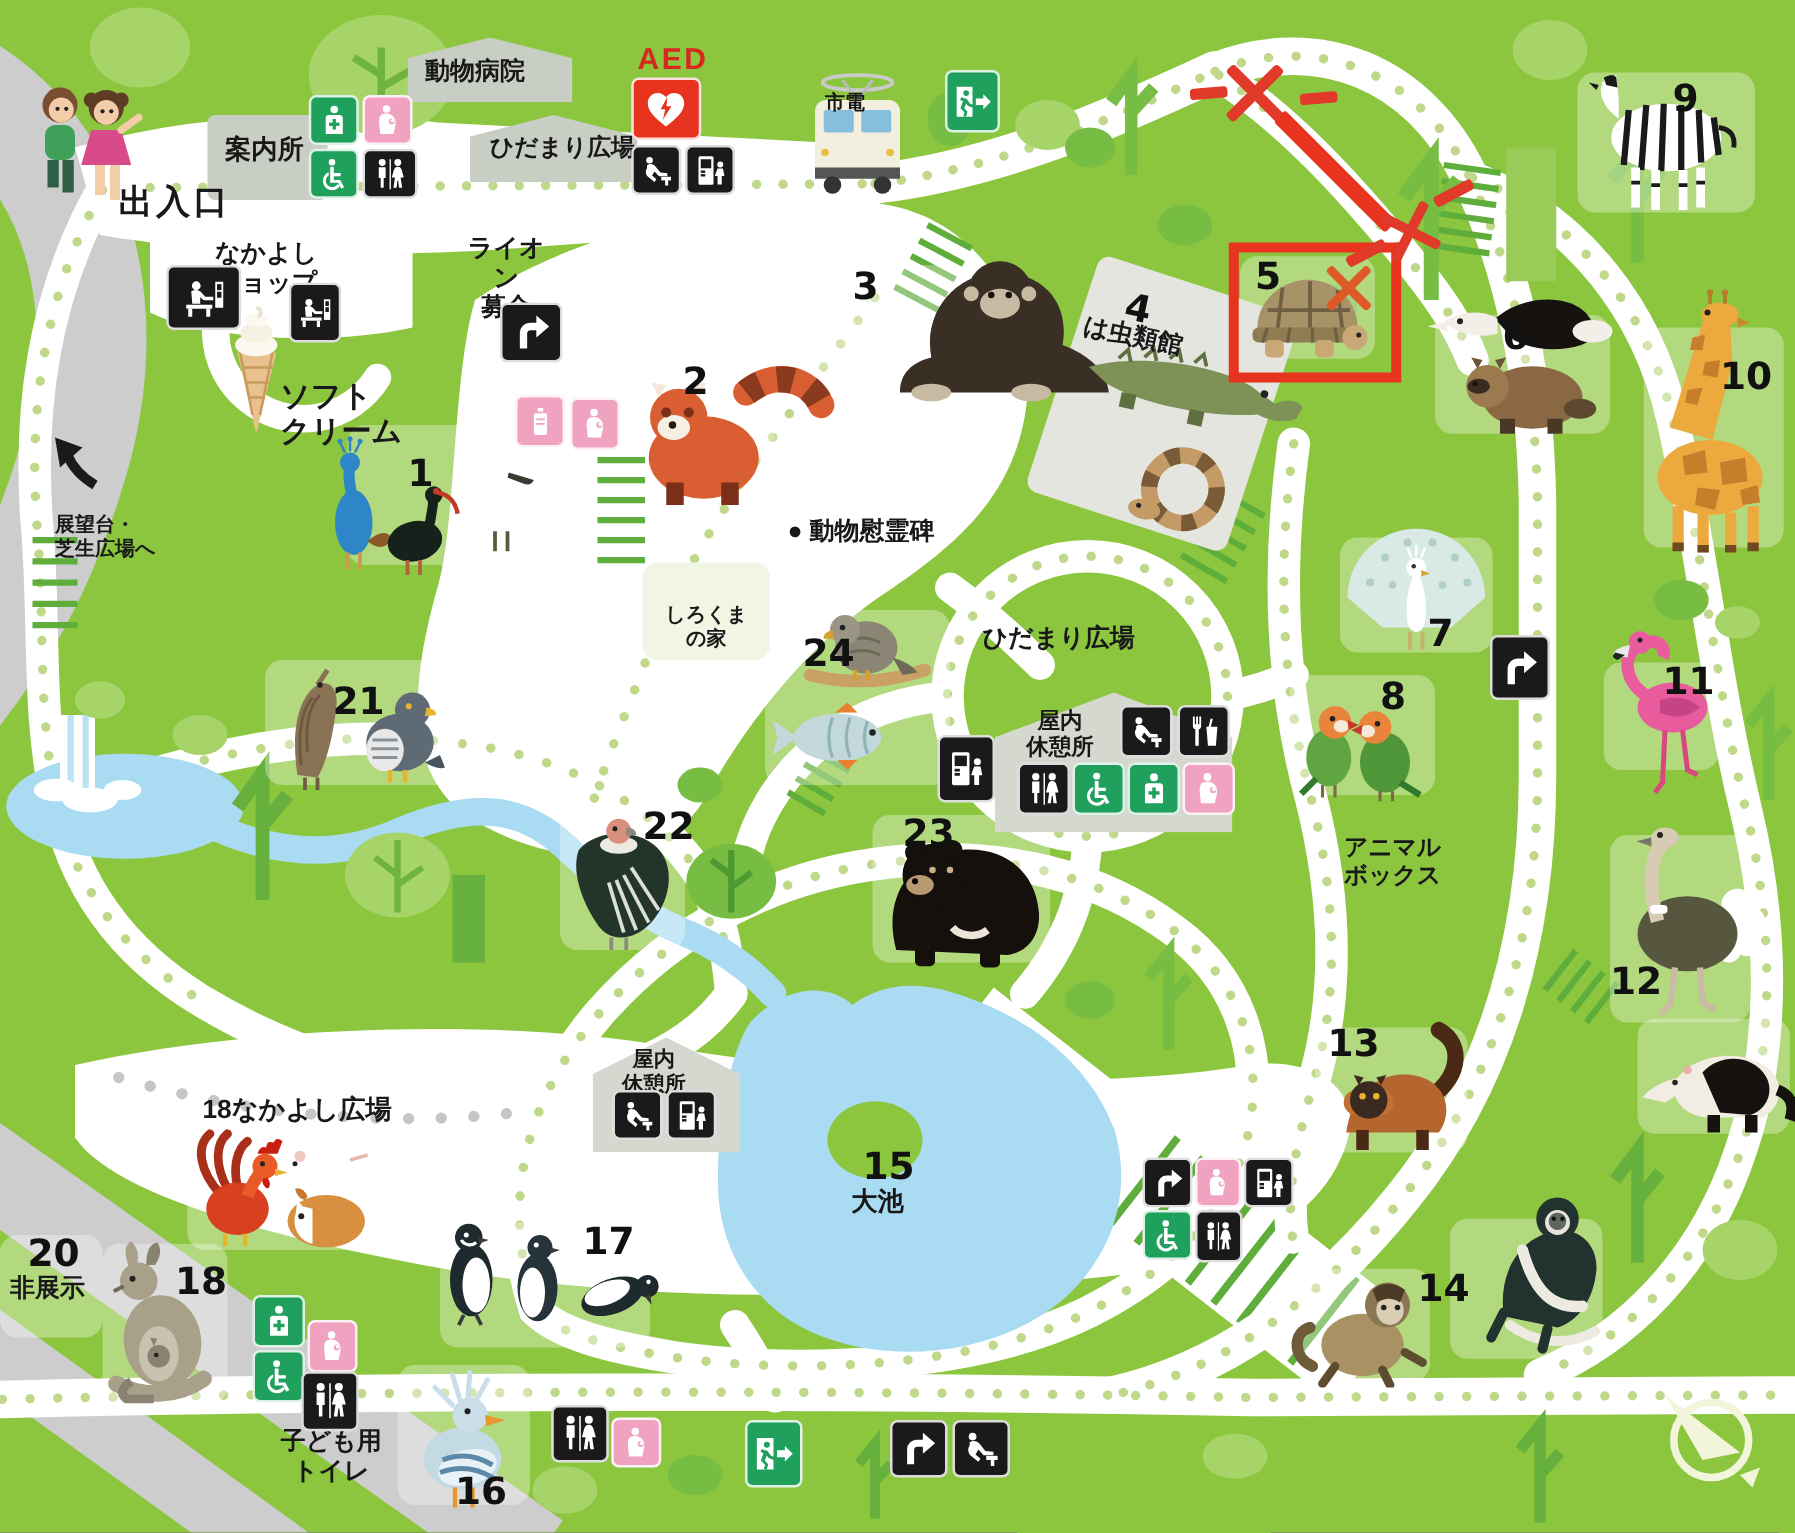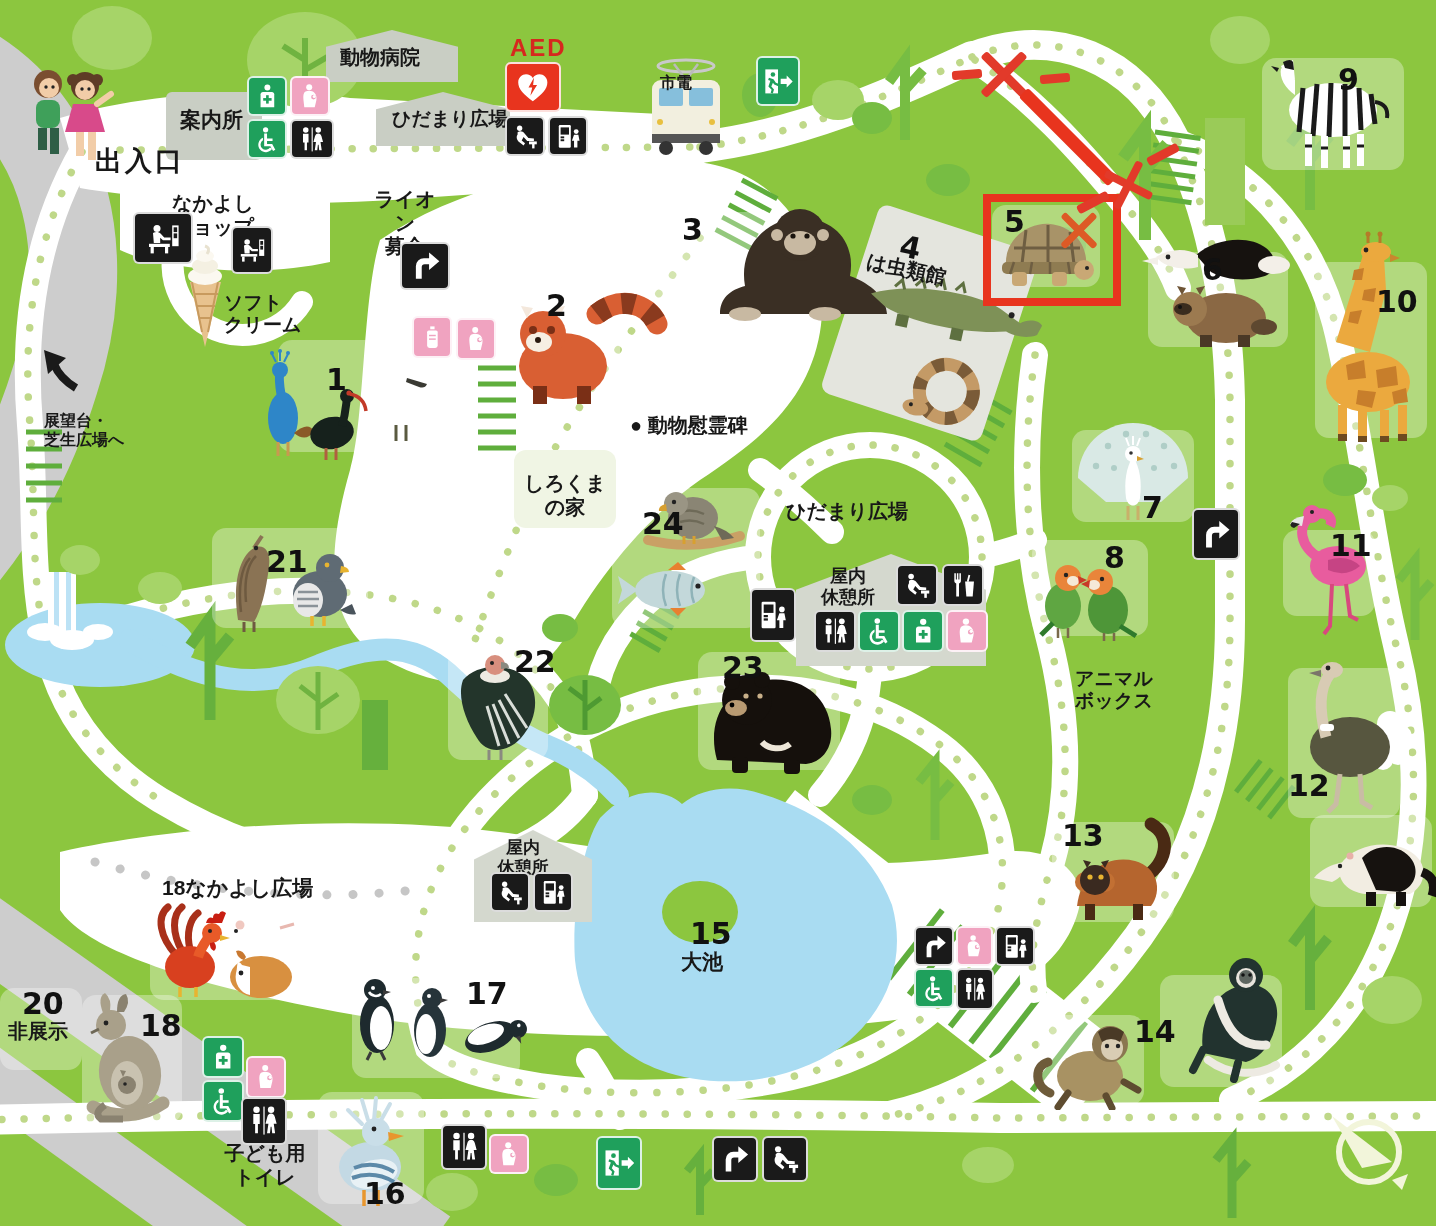--- a/index.html
+++ b/index.html
@@ -953,27 +953,27 @@
     </div>
 
 <div class="lbl" style="left:95px;top:146px;font-size:27px;letter-spacing:3px">出入口</div>
 <div class="lbl" style="left:180px;top:108px;font-size:21px">案内所</div>
 <div class="lbl" style="left:340px;top:46px;font-size:20px">動物病院</div>
 <div class="lbl" style="left:392px;top:108px;font-size:19px">ひだまり広場</div>
 <div class="lbl" style="left:510px;top:34px;font-size:24px;color:#D6281E;letter-spacing:2px">AED</div>
 <div class="lbl" style="left:660px;top:74px;font-size:16px">市電</div>
 <div class="lbl" style="left:172px;top:192px;font-size:20px">なかよし
 ショップ</div>
-<div class="lbl" style="left:224px;top:292px;font-size:19px">ソフト
+<div class="lbl" style="left:224px;top:304px;font-size:24px">ソフト
 クリーム</div>
 <div class="lbl ctr" style="left:366px;top:188px;width:78px;font-size:20px">ライオン
 募金</div>
 <div class="lbl" style="left:44px;top:412px;font-size:16px">展望台・
 芝生広場へ</div>
-<div class="lbl ctr" style="left:516px;top:472px;width:98px;font-size:20px">しろくま
+<div class="lbl ctr" style="left:516px;top:484px;width:98px;font-size:16px">しろくま
 の家</div>
 <div class="lbl" style="left:630px;top:414px;font-size:20px">● 動物慰霊碑</div>
 <div class="lbl" style="left:786px;top:500px;font-size:20px">ひだまり広場</div>
 <div class="lbl ctr" style="left:806px;top:566px;width:84px;font-size:18px">屋内
 休憩所</div>
 <div class="lbl ctr" style="left:1066px;top:668px;width:96px;font-size:19px">アニマル
 ボックス</div>
 <div class="lbl ctr" style="left:478px;top:838px;width:90px;font-size:17px">屋内
 休憩所</div>
 <div class="lbl" style="left:162px;top:876px;font-size:21px">18なかよし広場</div>

